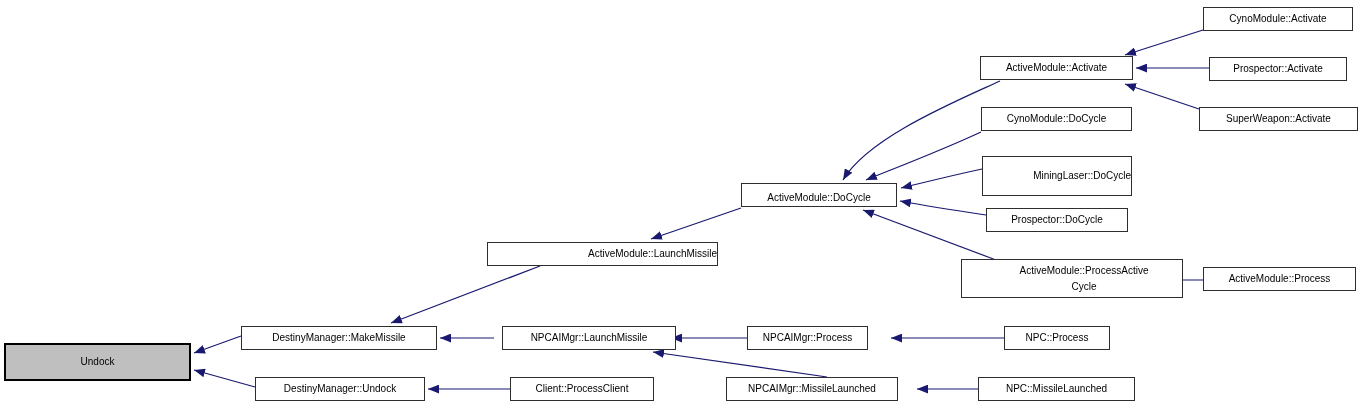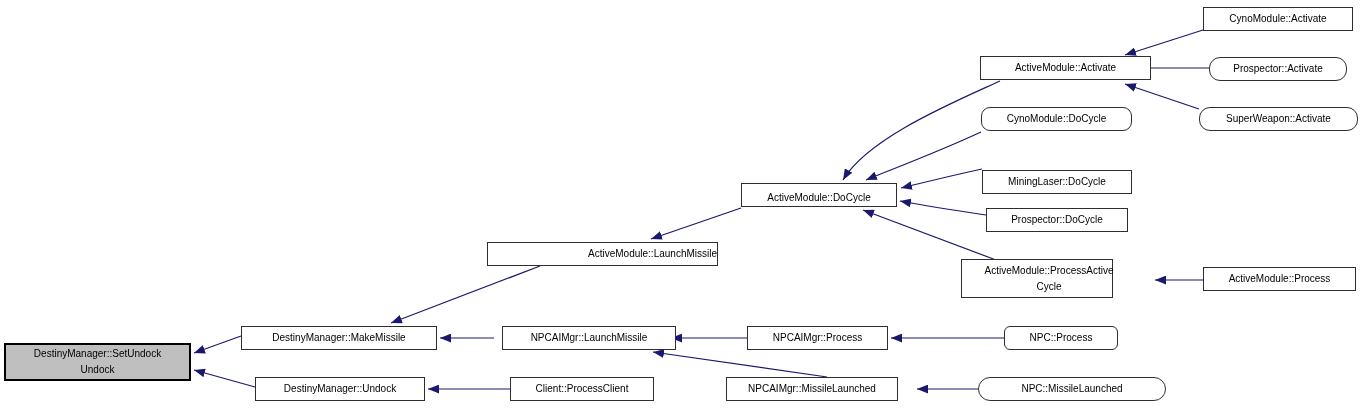--- a/index.html
+++ b/index.html
@@ -77,75 +77,74 @@
         <path class="edge" d="M986,215 C952,210 921,205 900,201" stroke="#191970" marker-end="url(#arrowhead)"></path>
         <path class="edge" d="M996,260 L863,210" stroke="#191970" marker-end="url(#arrowhead)"></path>
         <path class="edge" d="M1203,30 L1125,55" stroke="#191970" marker-end="url(#arrowhead)"></path>
         <path class="edge" d="M1209,68 L1136,68" stroke="#191970" marker-end="url(#arrowhead)"></path>
         <path class="edge" d="M1199,109 L1125,84" stroke="#191970" marker-end="url(#arrowhead)"></path>
         <path class="edge" d="M1203,280 L1155,280" stroke="#191970" marker-end="url(#arrowhead)"></path>
       </g>
   </svg>
   <div id="node-layer">
       <div class="node hl" style="left: 4px; top: 343px; width: 187px; height: 38px;">
-        <span class="nl">DestinyManager::SetUndock</span>
         <span class="nl">Undock</span>
       </div>
       <div class="node" style="left: 241px; top: 326px; width: 196px; height: 24px;">
         <span class="nl">DestinyManager::MakeMissile</span>
       </div>
       <div class="node" style="left: 255px; top: 377px; width: 170px; height: 24px;">
         <span class="nl">DestinyManager::Undock</span>
       </div>
       <div class="node" style="left: 487px; top: 242px; width: 231px; height: 24px; align-items: flex-end;">
         <span class="nl">ActiveModule::LaunchMissile</span>
       </div>
       <div class="node" style="left: 494px; top: 326px; width: 174px; height: 24px; margin-left: 8px;">
         <span class="nl">NPCAIMgr::LaunchMissile</span>
       </div>
       <div class="node" style="left: 510px; top: 377px; width: 144px; height: 24px;">
         <span class="nl">Client::ProcessClient</span>
       </div>
       <div class="node" style="left: 741px; top: 183px; width: 156px; height: 24px; justify-content: flex-end;">
         <span class="nl">ActiveModule::DoCycle</span>
       </div>
-      <div class="node" style="left: 747px; top: 326px; width: 141px; height: 24px; text-align: center;">
+      <div class="node" style="left: 747px; top: 326px; width: 121px; height: 24px; text-align: center;">
         <span class="nl">NPCAIMgr::Process</span>
       </div>
       <div class="node" style="left: 726px; top: 377px; width: 172px; height: 24px;">
         <span class="nl">NPCAIMgr::MissileLaunched</span>
       </div>
-      <div class="node" style="left: 980px; top: 56px; width: 171px; height: 24px;">
+      <div class="node" style="left: 980px; top: 56px; width: 153px; height: 24px;">
         <span class="nl">ActiveModule::Activate</span>
       </div>
-      <div class="node" style="left: 981px; top: 107px; width: 151px; height: 24px; border-radius: 9px;">
+      <div class="node" style="left: 981px; top: 107px; width: 151px; height: 24px;">
         <span class="nl">CynoModule::DoCycle</span>
       </div>
-      <div class="node" style="left: 982px; top: 170px; width: 150px; height: 24px;">
+      <div class="node" style="left: 982px; top: 156px; width: 150px; height: 40px; align-items: flex-end;">
         <span class="nl">MiningLaser::DoCycle</span>
       </div>
       <div class="node" style="left: 986px; top: 208px; width: 142px; height: 24px;">
         <span class="nl">Prospector::DoCycle</span>
       </div>
-      <div class="node" style="left: 961px; top: 259px; width: 152px; height: 39px; padding-left: 24px;">
+      <div class="node" style="left: 961px; top: 259px; width: 222px; height: 39px; padding-left: 24px;">
         <span class="nl">ActiveModule::ProcessActive</span>
         <span class="nl">Cycle</span>
       </div>
-      <div class="node" style="left: 1004px; top: 326px; width: 114px; height: 24px; border-radius: 6px;">
+      <div class="node" style="left: 1004px; top: 326px; width: 106px; height: 24px;">
         <span class="nl">NPC::Process</span>
       </div>
-      <div class="node" style="left: 978px; top: 377px; width: 188px; height: 24px; border-radius: 12px;">
+      <div class="node" style="left: 978px; top: 377px; width: 157px; height: 24px;">
         <span class="nl">NPC::MissileLaunched</span>
       </div>
       <div class="node" style="left: 1203px; top: 7px; width: 150px; height: 24px;">
         <span class="nl">CynoModule::Activate</span>
       </div>
-      <div class="node" style="left: 1209px; top: 57px; width: 138px; height: 24px; border-radius: 11px;">
+      <div class="node" style="left: 1209px; top: 57px; width: 138px; height: 24px;">
         <span class="nl">Prospector::Activate</span>
       </div>
-      <div class="node" style="left: 1199px; top: 107px; width: 159px; height: 24px; border-radius: 11px;">
+      <div class="node" style="left: 1199px; top: 107px; width: 159px; height: 24px;">
         <span class="nl">SuperWeapon::Activate</span>
       </div>
       <div class="node" style="left: 1203px; top: 267px; width: 153px; height: 24px;">
         <span class="nl">ActiveModule::Process</span>
       </div>
     </div>
 </div>
 
 </body></html>

